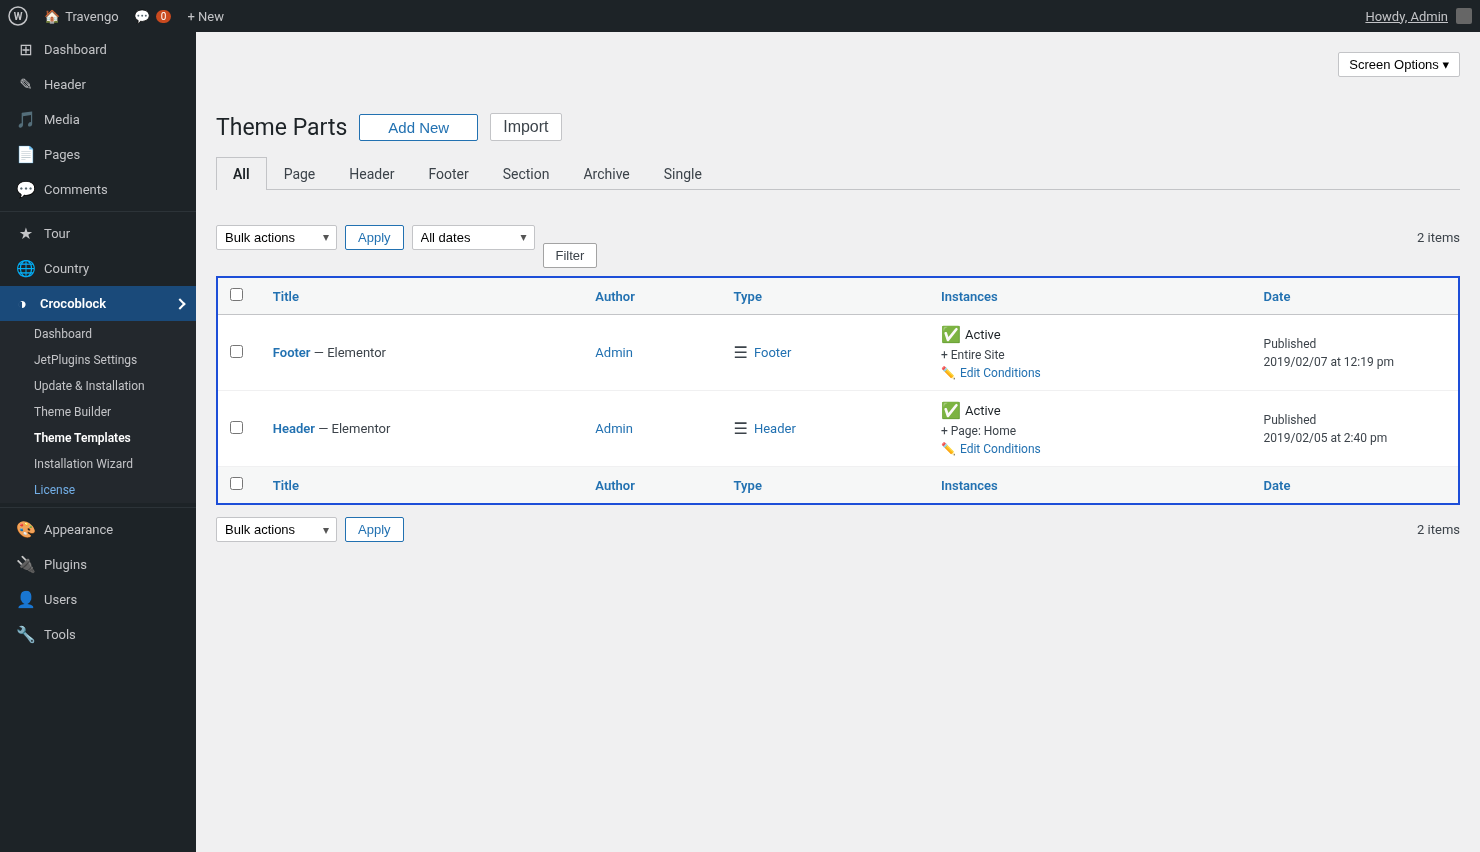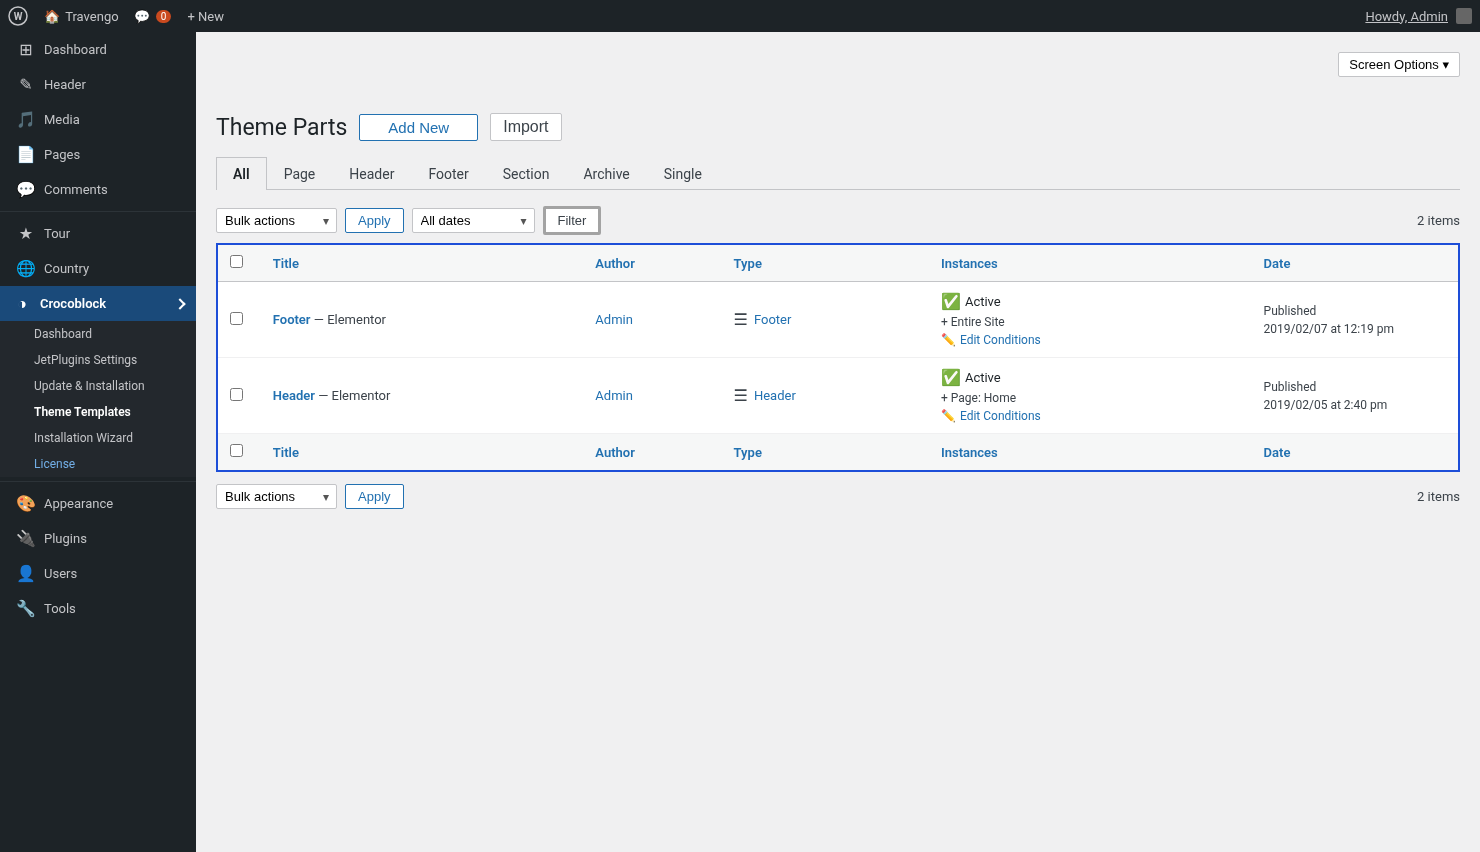--- a/index.html
+++ b/index.html
@@ -214,26 +214,27 @@
       border: 1px solid #c3c4c7;
       padding: 4px 8px;
       font-size: 13px;
       border-radius: 2px;
       background: #fff;
       cursor: pointer;
       min-width: 120px;
     }
     .btn-filter {
       background: #fff;
-      border: 3px solid #a3a3a3;
+      border: 1px solid #a3a3a3;
       color: #3c434a;
       padding: 4px 12px;
       cursor: pointer;
       font-size: 13px;
       border-radius: 2px;
+      margin-top: 37px;
     }
     .items-count { margin-left: auto; font-size: 13px; color: #3c434a; }
 
     
     .template-table {
       width: 100%;
       border-collapse: collapse;
       background: #fff;
       border: 2px solid #1d4ed8;
     }
@@ -379,20 +380,23 @@
     </div>
     <div class="sidebar-submenu">
       <div class="sidebar-item">
         <span>Dashboard</span>
       </div>
       <div class="sidebar-item">
         <span>JetPlugins Settings</span>
       </div>
       <div class="sidebar-item">
         <span>Update &amp; Installation</span>
+      </div>
+      <div class="sidebar-item">
+        <span>Theme Builder</span>
       </div>
       <div class="sidebar-item current">
         <span>Theme Templates</span>
       </div>
       <div class="sidebar-item">
         <span>Installation Wizard</span>
       </div>
       <div class="sidebar-item active-blue">
         <span>License</span>
       </div>

